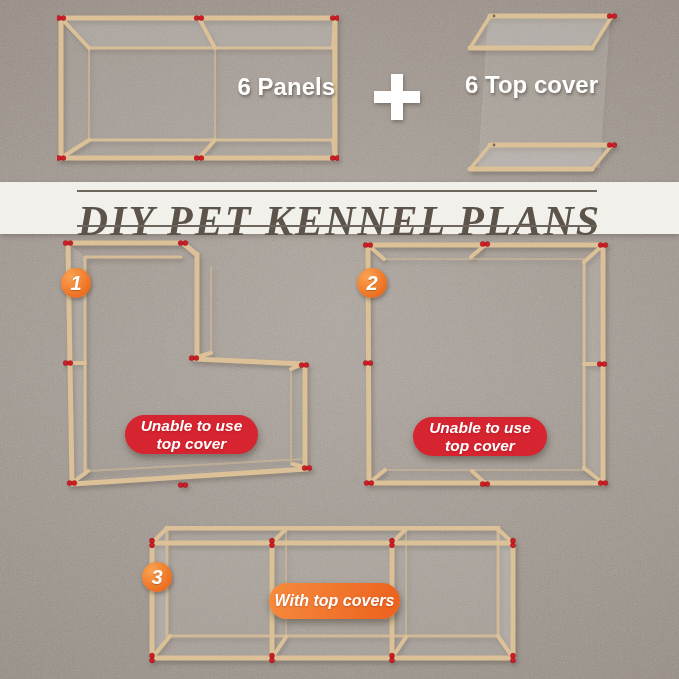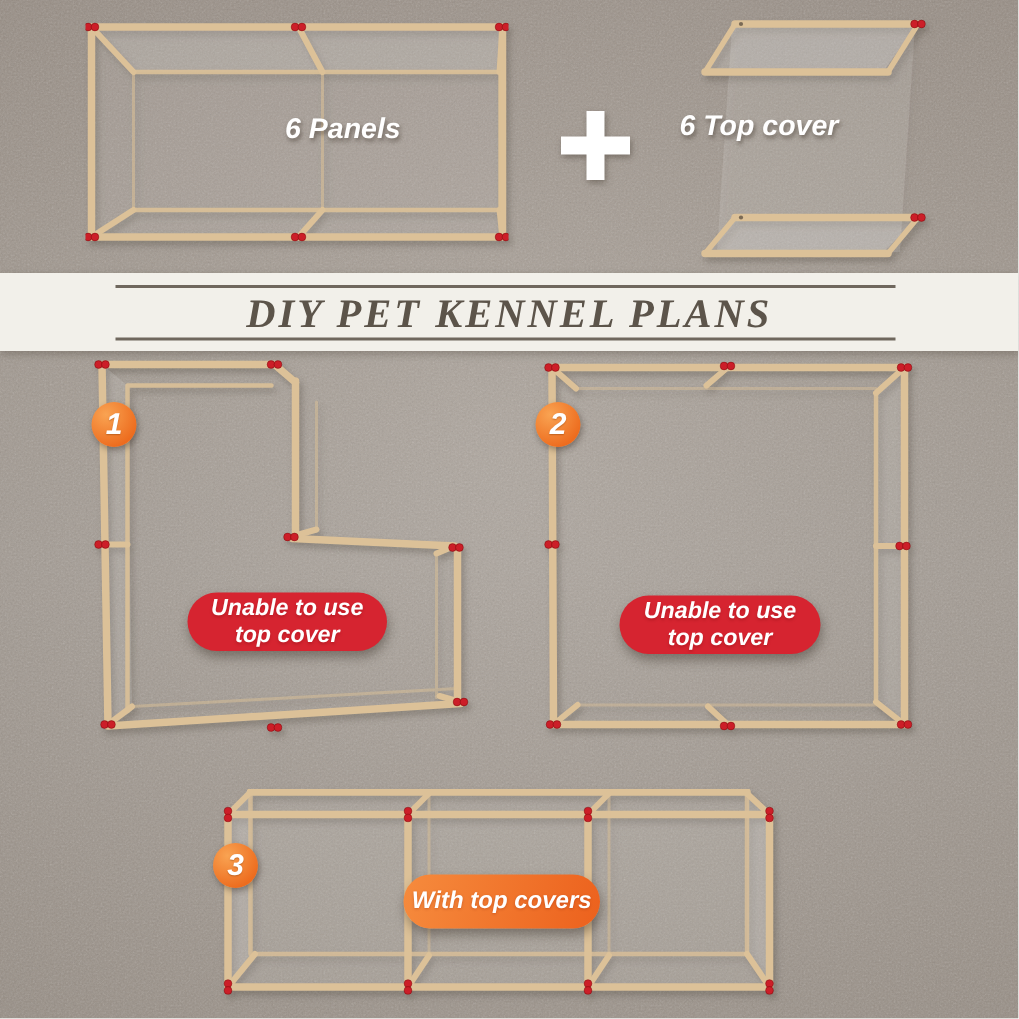--- a/index.html
+++ b/index.html
@@ -14,60 +14,60 @@
   }
   .noise{position:absolute;inset:0;width:100%;height:100%;opacity:.28;pointer-events:none;}
   .illus{position:absolute;filter:drop-shadow(2px 3px 2px rgba(55,45,35,0.28));}
   .wood{stroke:var(--wood,#dcc198);fill:none;stroke-linecap:round;}
   .mesh{fill:rgba(255,255,255,0.13);}
   .mesh2{fill:rgba(255,255,255,0.10);}
   .cnr{fill:var(--connector-red,#cc1e28);stroke:rgba(110,0,0,0.45);stroke-width:.6;}
 
   .photo-label{
     position:absolute;color:var(--label-text,#fff);
-    font-weight:bold;font-style:italic;font-size:19px;line-height:23px;
-    text-align:left;text-shadow:1px 2px 3px rgba(55,45,35,0.5);
+    font-weight:bold;font-size:24px;line-height:23px;
+    text-align:right;text-shadow:1px 2px 3px rgba(55,45,35,0.5);
     white-space:nowrap;
   }
   .plus{position:absolute;left:374px;top:74px;width:46px;height:46px;
     filter:drop-shadow(1px 2px 2px rgba(55,45,35,0.4));}
   .plus span{position:absolute;background:#fff;}
   .plus .h{left:0;top:17px;width:46px;height:12px;}
   .plus .v{left:17px;top:0;width:12px;height:46px;}
 
   .banner{
     position:absolute;left:0;top:182px;width:679px;height:52px;
     background:var(--banner-bg,#f2f0ea);
     box-shadow:0 2px 5px rgba(40,30,20,0.25);
   }
   .banner .rule{position:absolute;left:77px;right:82px;height:2px;background:#6f675d;}
   .banner .rule.top{top:8px;}
   .banner .rule.bot{bottom:7px;}
   .banner h1{
-    margin:0;height:52px;line-height:54px;text-align:center;
+    margin:12px;height:52px;line-height:54px;text-align:center;
     font-family:"Liberation Serif", serif;font-style:italic;font-weight:700;
-    font-size:27px;letter-spacing:2px;color:var(--banner-text,#5c544a);
+    font-size:42px;letter-spacing:2px;color:var(--banner-text,#5c544a);
   }
 
   .badge{
     position:absolute;width:30px;height:30px;border-radius:50%;
     background:radial-gradient(circle at 32% 28%, var(--badge-start,#f9a352), var(--badge-end,#ed6c1e) 75%);
     color:#fff;font-weight:bold;font-style:italic;font-size:20px;
     display:flex;align-items:center;justify-content:center;
     box-shadow:1px 2px 4px rgba(55,45,35,0.45);
     text-shadow:0 1px 1px rgba(120,50,0,0.4);
   }
   .pill{
     position:absolute;border-radius:20px;color:#fff;
     font-weight:bold;font-style:italic;font-size:15.5px;line-height:17.5px;
     display:flex;flex-direction:column;align-items:center;justify-content:center;
     box-shadow:1px 4px 7px rgba(45,35,25,0.4);
     text-shadow:0 1px 2px rgba(100,0,0,0.25);
   }
-  .pill.warning{background:var(--warning-pill,#d62430);}
+  .pill.warning{background:var(--warning-pill,#d62430);margin-top:20px;}
   .pill.positive{background:linear-gradient(105deg,var(--positive-pill-start,#f68b3d),var(--positive-pill-end,#ec611d));font-size:16px;}
   #pill-1{left:125px;top:395px;width:133px;height:39px;}
   #pill-2{left:413px;top:397px;width:134px;height:39px;}
   #pill-3{left:269px;top:583px;width:131px;height:36px;}
   #badge-1{left:61px;top:268px;}
   #badge-2{left:357px;top:268px;}
   #badge-3{left:142px;top:562px;}
   #label-left{left:190px;top:75px;width:145px;}
   #label-right{left:453px;top:73px;width:145px;}
 </style>

